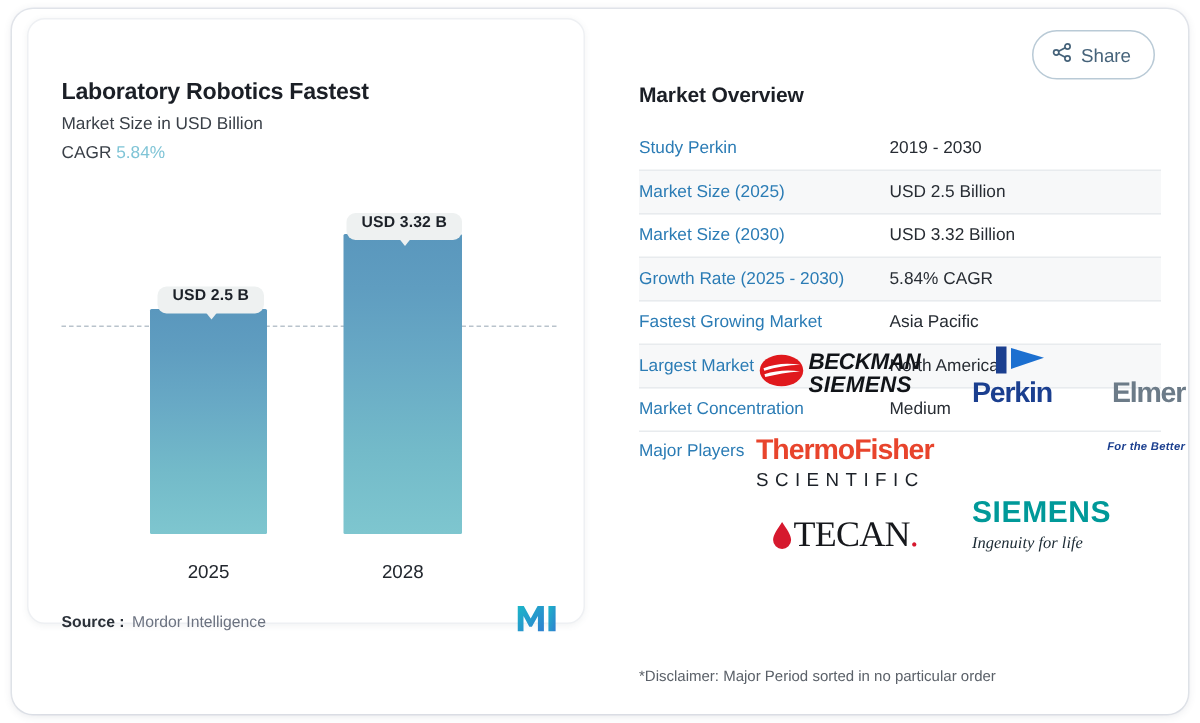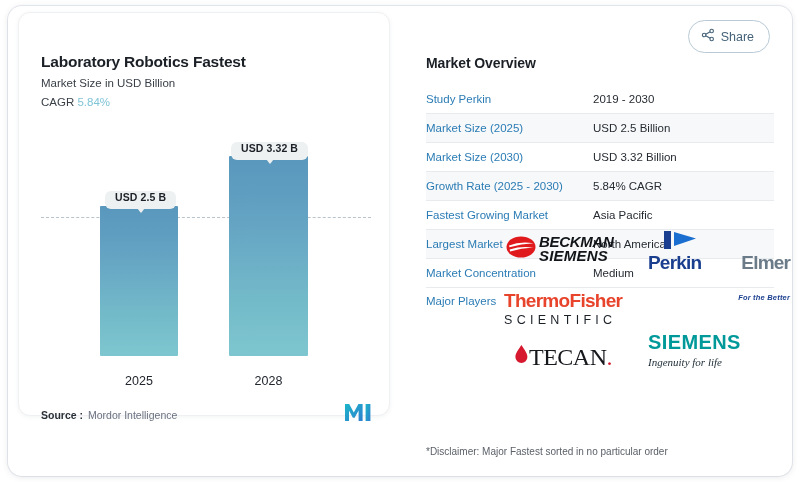--- a/index.html
+++ b/index.html
@@ -322,27 +322,27 @@
         <div class="txt-thermo">ThermoFisher</div>
         <div class="txt-sci">SCIENTIFIC</div>
       </div>
 
       <div class="logo lg-siemens">
         <div class="txt-siemens">SIEMENS</div>
         <div class="siemens-tag">Ingenuity for life</div>
       </div>
 
       <div class="logo lg-tecan">
-        <div style="display:flex;">
+        <div style="display:flex;align-items:center;">
           <span>
             <svg width="15" height="21" viewBox="0 0 15 21" style="display:block;">
               <path d="M7.4 1 C4.2 6 1.4 9.4 1.4 13 a6 6 0 0 0 12 0 C13.4 9.4 10.6 6 7.4 1 Z" fill="#d6192e"></path>
             </svg>
           </span>
           <span class="txt-tecan"><span>TECAN</span><span class="dot">.</span></span>
         </div>
       </div>
 
     </div>
 
-    <div class="disclaimer">*Disclaimer: Major Fastest sorted in no particular order</div>
+    <div class="disclaimer">*Disclaimer: Major Period sorted in no particular order</div>
   </div>
 </div>
 
 </body></html>

